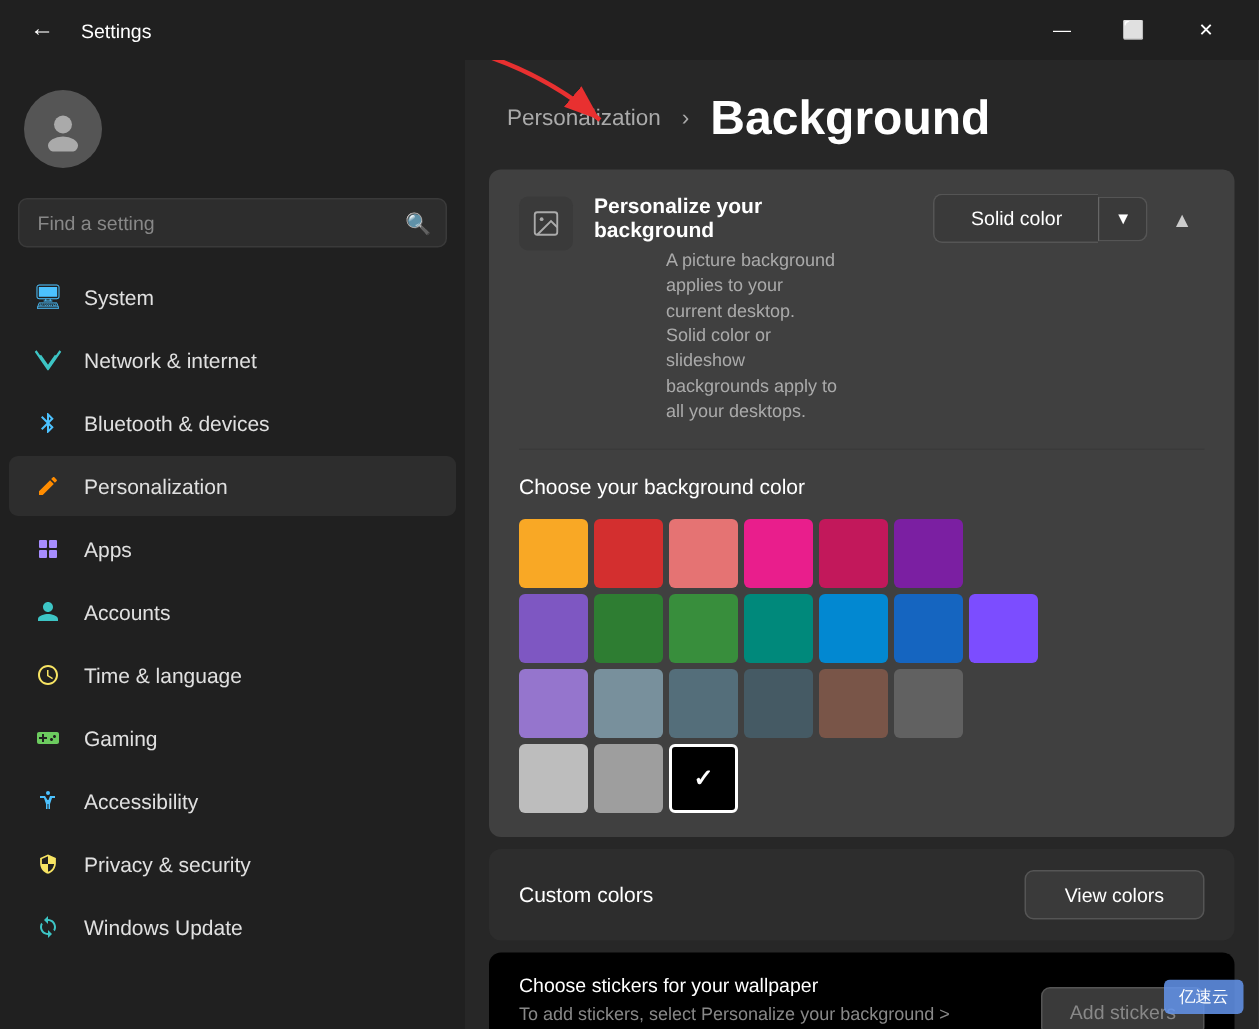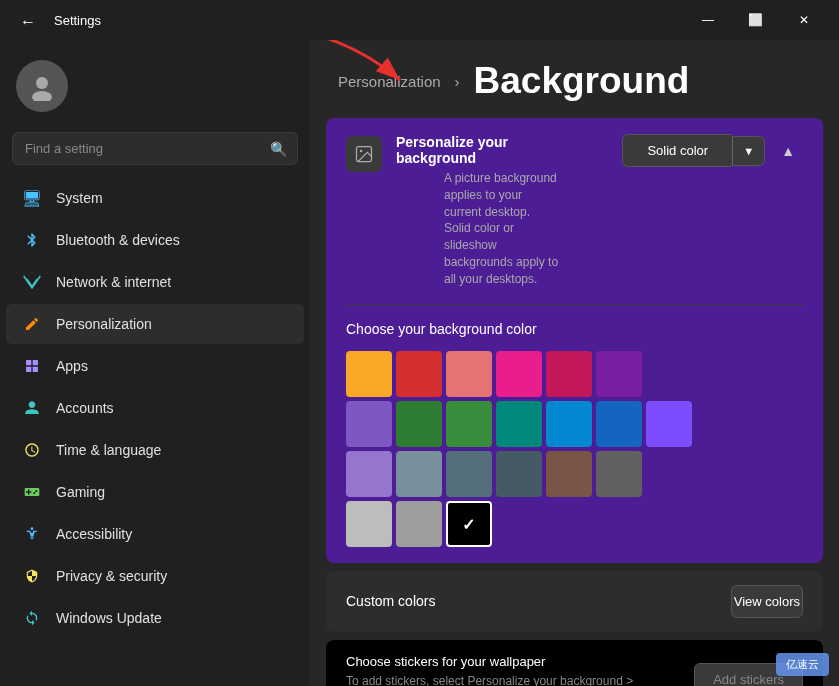--- a/index.html
+++ b/index.html
@@ -155,34 +155,34 @@
     .breadcrumb-nav {
       font-size: 15px;
       color: #aaa;
     }
     .breadcrumb-sep {
       font-size: 15px;
       color: #aaa;
       margin: 0 6px;
     }
     .page-title {
-      font-size: 37px;
+      font-size: 32px;
       font-weight: 600;
       color: #ffffff;
     }
 
     .content-body {
       padding: 0 16px 16px 16px;
       display: flex;
       flex-direction: column;
       gap: 8px;
     }
 
     .card {
-      background: #4c1d95;
+      background: #404040;
       border-radius: 8px;
       padding: 0;
       overflow: hidden;
     }
 
     
     .personalize-section {
       padding: 16px 20px;
       display: flex;
       align-items: flex-start;
@@ -306,21 +306,21 @@
       border-radius: 8px;
     }
     .custom-colors-label {
       font-size: 14px;
     }
     .view-colors-btn {
       background: #3a3a3a;
       border: 1px solid #555;
       color: #fff;
       font-size: 13px;
-      padding: 8px 2px;
+      padding: 8px 26px;
       border-radius: 6px;
       cursor: pointer;
       margin-left: 13px;
     }
 
     
     .stickers-section {
       padding: 14px 20px;
       display: flex;
       align-items: center;
@@ -398,35 +398,35 @@
     <div class="search-box">
       <input class="search-input" type="text" placeholder="Find a setting" style="">
       <span class="search-icon-wrap">🔍</span>
     </div>
 
     <div class="nav-item">
       <span class="nav-icon blue">🖥</span>
       <span>System</span>
     </div>
     <div class="nav-item">
-      <span class="nav-icon blue">
-        <svg width="16" height="16" viewBox="0 0 24 24" fill="#4cc2ff">
-            <path d="M17.71 7.71L12 2h-1v7.59L6.41 5 5 6.41 10.59 12 5 17.59 6.41 19 11 14.41V22h1l5.71-5.71-4.3-4.29 4.3-4.29zM13 5.83l1.88 1.88L13 9.59V5.83zm1.88 10.46L13 18.17v-3.76l1.88 1.88z"></path>
-          </svg>
-      </span>
-      <span>Bluetooth &amp; devices</span>
-    </div>
-    <div class="nav-item">
       <span class="nav-icon teal">
         <svg width="18" height="14" viewBox="0 0 24 18" fill="#3dc5c5">
             <path d="M1 1l11 16L23 1" stroke="#3dc5c5" stroke-width="2" fill="none"></path>
             <path d="M5 5l7 10 7-10" stroke="#3dc5c5" stroke-width="2" fill="none"></path>
           </svg>
       </span>
       <span>Network &amp; internet</span>
+    </div>
+    <div class="nav-item">
+      <span class="nav-icon blue">
+        <svg width="16" height="16" viewBox="0 0 24 24" fill="#4cc2ff">
+            <path d="M17.71 7.71L12 2h-1v7.59L6.41 5 5 6.41 10.59 12 5 17.59 6.41 19 11 14.41V22h1l5.71-5.71-4.3-4.29 4.3-4.29zM13 5.83l1.88 1.88L13 9.59V5.83zm1.88 10.46L13 18.17v-3.76l1.88 1.88z"></path>
+          </svg>
+      </span>
+      <span>Bluetooth &amp; devices</span>
     </div>
     <div class="nav-item active">
       <span class="nav-icon orange">
         <svg width="16" height="16" viewBox="0 0 24 24" fill="#ff8c00">
             <path d="M3 17.25V21h3.75L17.81 9.94l-3.75-3.75L3 17.25zM20.71 7.04c.39-.39.39-1.02 0-1.41l-2.34-2.34c-.39-.39-1.02-.39-1.41 0l-1.83 1.83 3.75 3.75 1.83-1.83z"></path>
           </svg>
       </span>
       <span>Personalization</span>
     </div>
     <div class="nav-item">

